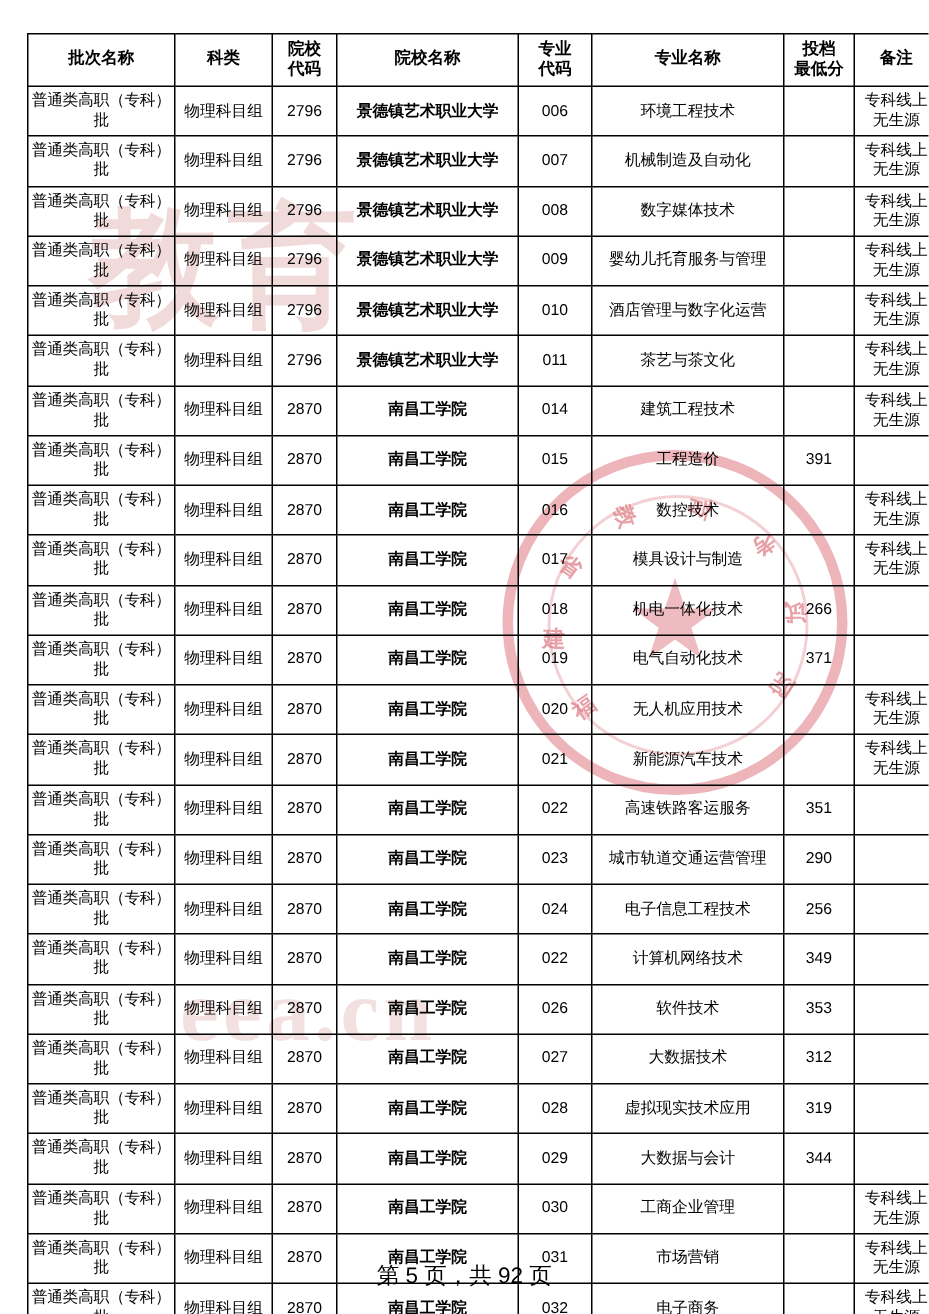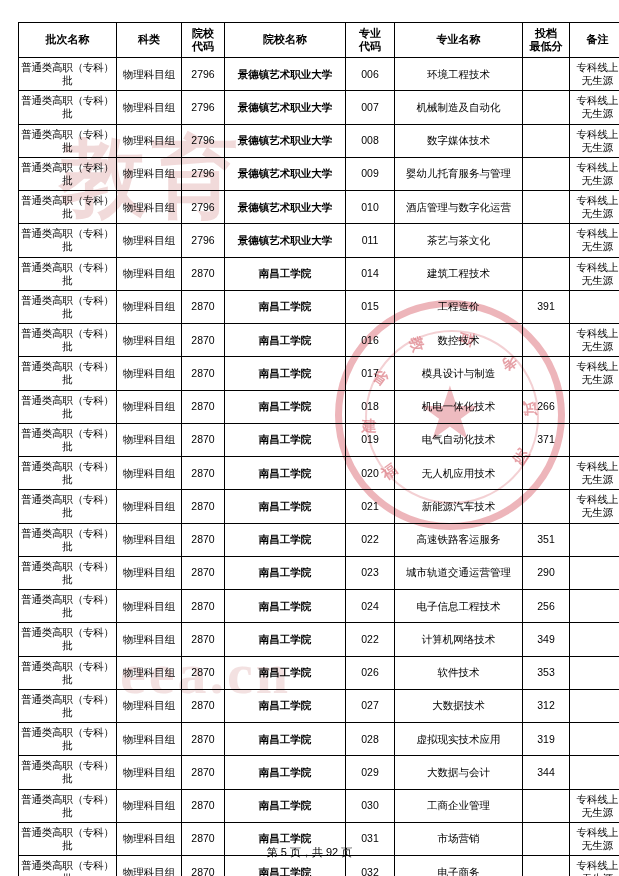--- a/index.html
+++ b/index.html
@@ -141,21 +141,21 @@
   td.remark { font-size: 10px; line-height: 1.2; }
 
   .hdr-stack { display: block; line-height: 1.2; }
 
   .footer {
     position: absolute;
     left: 0;
     right: 0;
     bottom: 16px;
     text-align: center;
-    font-size: 11px;
+    font-size: 15px;
     font-family: "Liberation Sans", sans-serif;
     z-index: 2;
   }
 </style>
 </head>
 <body>
 
 <div class="page">
 
   <div class="watermark">

